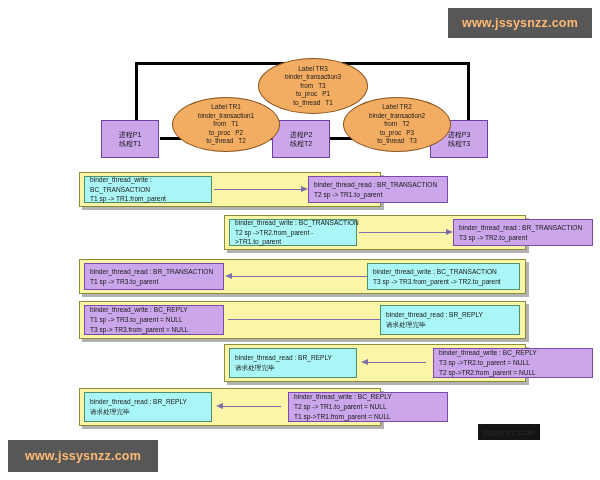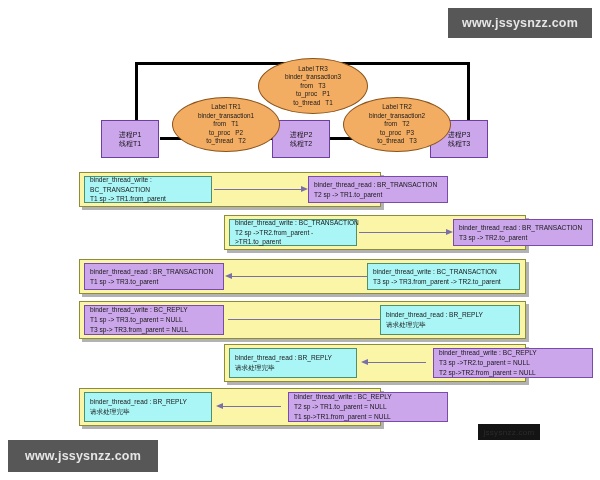--- a/index.html
+++ b/index.html
@@ -5,21 +5,21 @@
   html,body{margin:0;padding:0;}
   body{
     width:600px;height:480px;position:relative;overflow:hidden;
     background:#ffffff;
     font-family:"Liberation Sans","DejaVu Sans",sans-serif;
   }
   #stage{position:absolute;left:0;top:0;width:600px;height:480px;}
 
   
   .watermark{
-    position:absolute;background:#575757;color:#e5e5e5;
+    position:absolute;background:#575757;color:#fdba74;
     font-size:12.5px;font-weight:bold;letter-spacing:.2px;
     display:flex;align-items:center;justify-content:center;
   }
   #wm-top{left:448px;top:8px;width:144px;height:30px;}
   #wm-bottom{left:8px;top:440px;width:150px;height:32px;}
   #wm-faint{
     position:absolute;left:478px;top:424px;width:62px;height:16px;
     background:#141414;color:#2c2c2c;font-size:8px;
     display:flex;align-items:center;justify-content:center;letter-spacing:.3px;
   }

